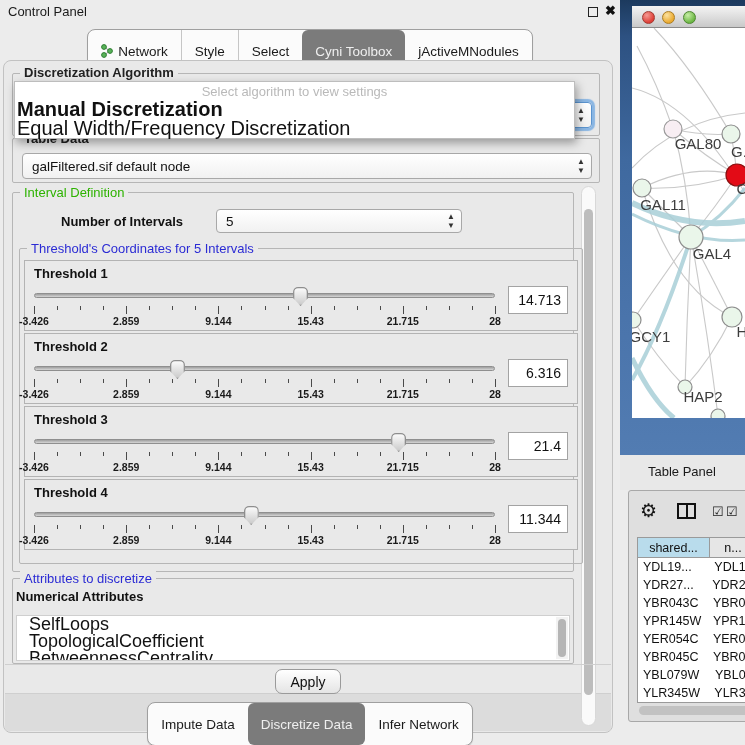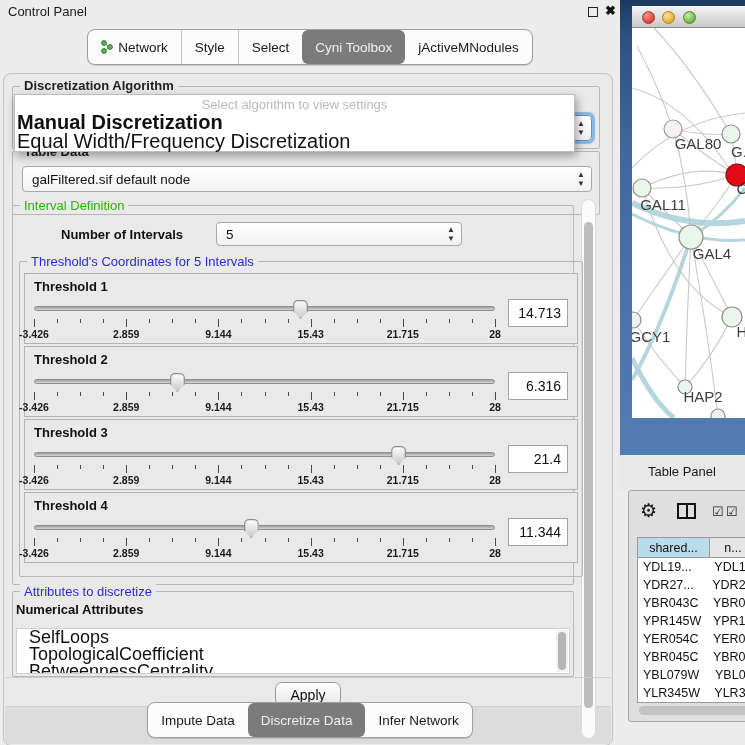--- a/index.html
+++ b/index.html
@@ -10,32 +10,32 @@
   #left { position:absolute; left:0; top:0; width:620px; height:745px; background:#ececec; }
 
   #cp-titlebar { position:absolute; left:0; top:0; width:620px; height:24px; }
   #cp-title { position:absolute; left:8px; top:4px; font-size:13px; color:#1a1a1a; }
   #float-btn { position:absolute; right:22px; top:7px; width:10px; height:10px;
     border:1.5px solid #222; background:transparent; }
   #close-btn { position:absolute; right:4px; top:3px; font-size:13px; font-weight:bold; color:#111; }
 
   
   .tabgroup { display:flex; border:1px solid #9f9f9f; border-radius:8px;
-    background:#fbfbfb; overflow:hidden; height:36px;
+    background:#fbfbfb; overflow:hidden; height:44px;
     box-shadow:0 1px 1px rgba(0,0,0,.15); }
   .tab { display:flex; align-items:center; gap:5px; padding:0 13px; font-size:13.5px;
     color:#1a1a1a; white-space:nowrap; border-left:1px solid #c6c6c6; }
   .tab:first-child { border-left:none; }
   .tab.sel { background:#7b7b7b; color:#efefef; border-left:none; border-radius:6px; }
   .tab.sel + .tab { border-left:none; }
   #top-tabs { position:absolute; left:0; top:29px; width:620px; display:flex; justify-content:center; }
   #bottom-tabs { position:absolute; left:0; top:702px; width:620px; display:flex; justify-content:center; }
 
   
-  #main-panel { position:absolute; left:3px; top:73px; width:610px; height:673px;
+  #main-panel { position:absolute; left:3px; top:60px; width:610px; height:673px;
     background:#e9e9e9; border:1px solid #c2c2c2; border-radius:8px; }
   #panel-bottom-band { position:absolute; left:1px; bottom:1px; width:606px; height:38px;
     background:#dcdcdc; border-top:1px solid #cfcfcf; border-radius:0 0 4px 4px; }
 
   
   .tbox { position:absolute; border:1px solid #b6b6b6; border-radius:2px; }
   .tbox > .legend { position:absolute; top:-8px; left:7px; background:#e9e9e9;
     padding:0 4px; font-size:13px; }
   .legend.black { color:#222; font-weight:bold; }
   .legend.green { color:#2db300; }
@@ -184,21 +184,21 @@
     </div>
 
     <div id="algo-popup">
       <div class="prompt">Select algorithm to view settings</div>
       <div id="algo-options">
           <div class="opt bold">Manual Discretization</div>
           <div class="opt">Equal Width/Frequency Discretization</div>
         </div>
     </div>
 
-    <div class="tbox" style="left:8px; top:77px; width:588px; height:64px;padding-left:40px;">
+    <div class="tbox" style="left:8px; top:77px; width:588px; height:45px;padding-left:40px;">
       <div class="legend black">Table Data</div>
       <div class="combo" style="position:absolute; left:9px; top:14px; width:570px;">
         <span>galFiltered.sif default node</span>
         <span class="arrows">▲<br>▼</span>
       </div>
     </div>
 
     <div class="vscroll" style="left:577px; top:125px; height:540px;">
       <div class="thumb" style="top:22px; height:486px;"></div>
     </div>

